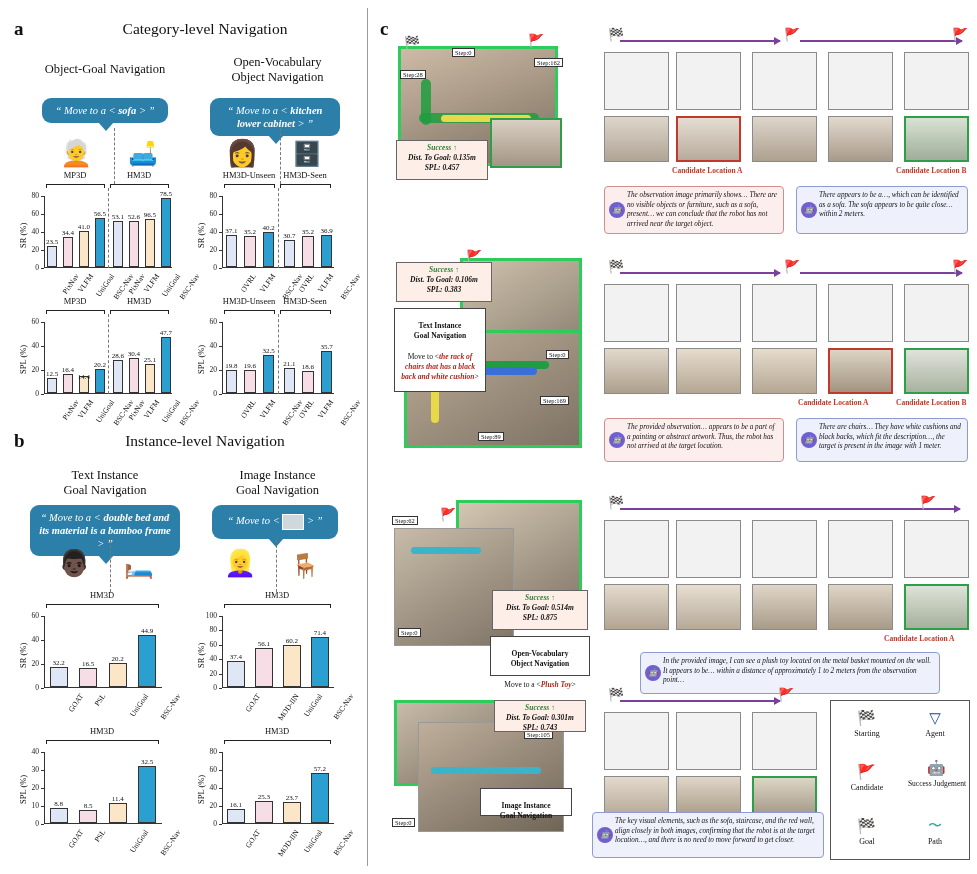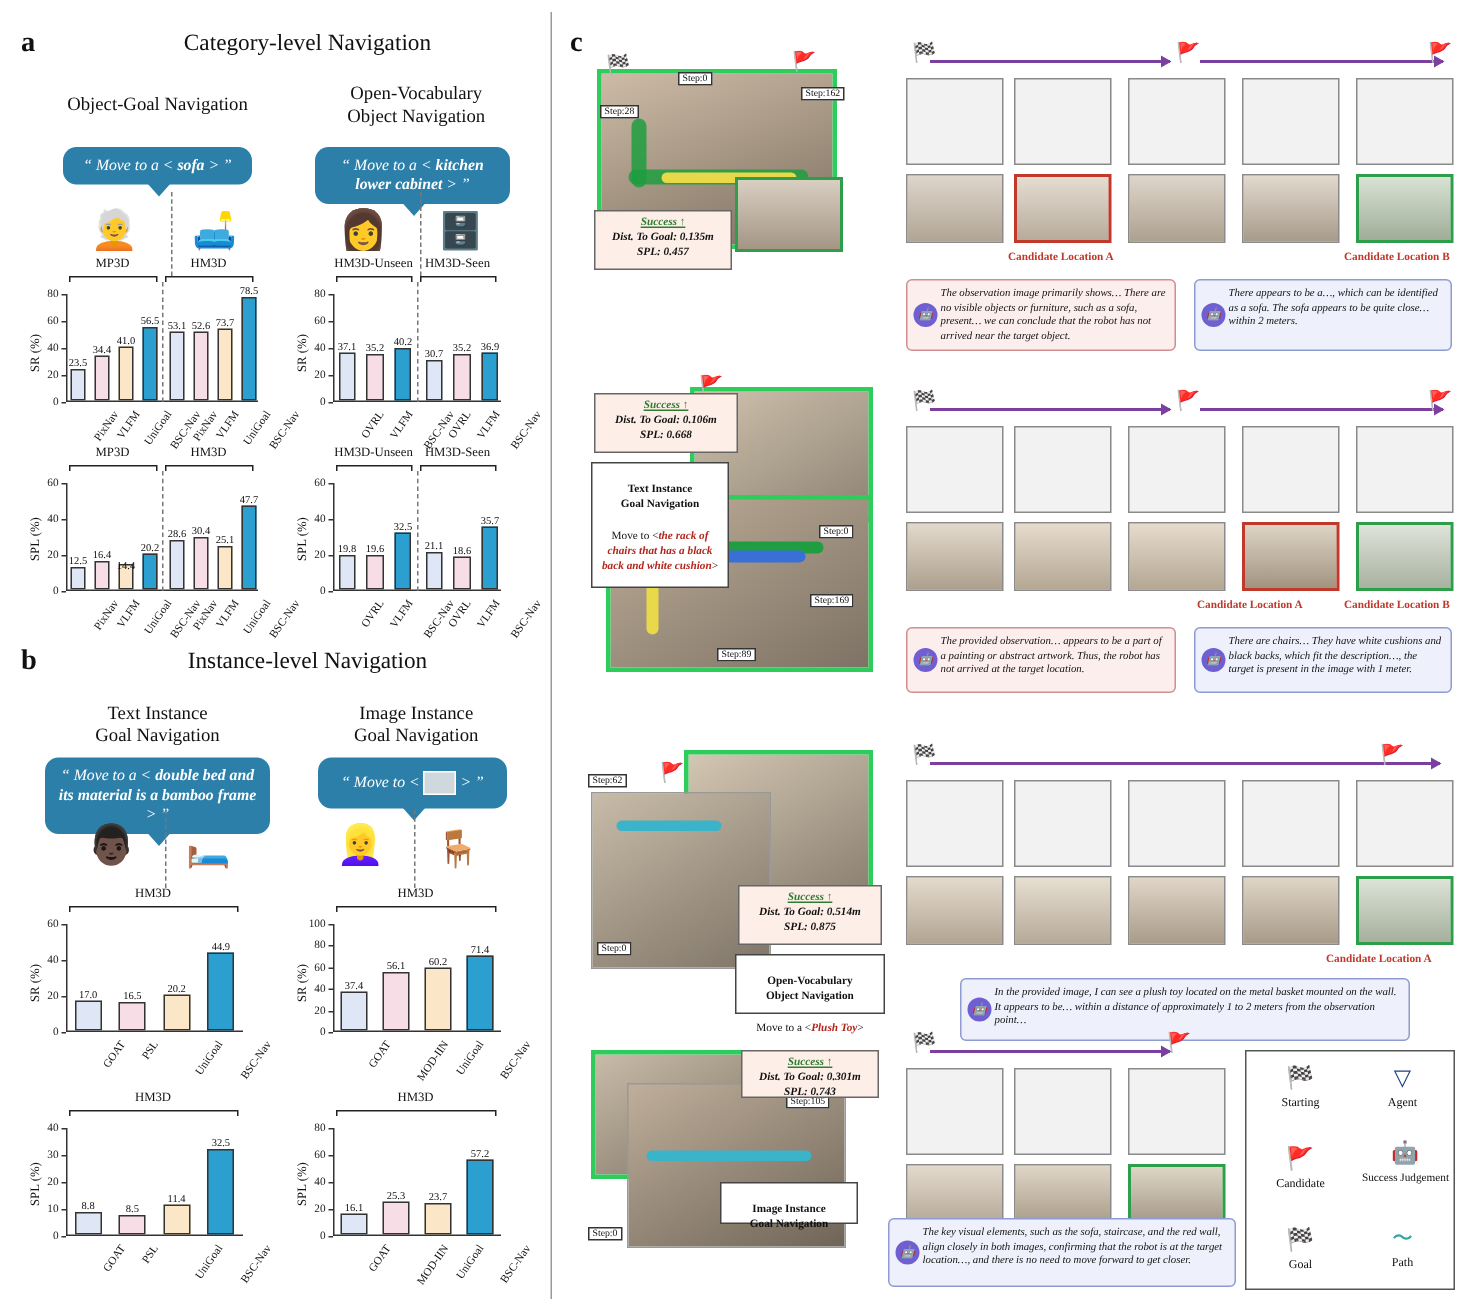--- a/index.html
+++ b/index.html
@@ -30,21 +30,21 @@
   .groupbar{position:absolute;height:1px;background:#222;}
   .groupcap{position:absolute;width:1px;height:4px;background:#222;}
   .dashv{position:absolute;border-left:1px dashed #777;}
 
   
   .thumb{position:absolute;background:#efefef;border:1px solid #999;box-sizing:border-box;overflow:hidden;}
   .map{position:absolute;background:#f2f2f2;border:1px solid #8a8a8a;box-sizing:border-box;overflow:hidden;}
   .viewimg{position:absolute;border:1px solid #8a8a8a;box-sizing:border-box;overflow:hidden;}
   .infobox{position:absolute;background:#fdeee7;border:1px solid #666;box-sizing:border-box;font-size:7.5px;
            text-align:center;padding:2px 3px;line-height:1.3;}
-  .infobox .succ{color:#2e7d32;font-weight:bold;font-style:italic;text-decoration:underline;}
+  .infobox .succ{color:#2e7d32;font-weight:bold;font-style:italic;}
   .whitebox{position:absolute;background:#fff;border:1px solid #444;box-sizing:border-box;font-size:7.5px;
             text-align:center;padding:2px 3px;line-height:1.35;}
   .reason{position:absolute;background:#eef1fb;border:1px solid #8e9bd0;border-radius:4px;box-sizing:border-box;
           font-size:7.2px;font-style:italic;line-height:1.35;padding:4px 5px 4px 22px;}
   .reason.red{background:#fdeeee;border-color:#d08e8e;}
   .avatar{position:absolute;left:4px;top:50%;margin-top:-8px;width:16px;height:16px;border-radius:50%;
           background:#6f5fd0;color:#fff;font-size:8px;display:flex;align-items:center;justify-content:center;}
   .candlab{position:absolute;font-size:7.5px;font-weight:bold;white-space:nowrap;}
   .candlab span{color:#c0392b;}
   .arrowline{position:absolute;height:1.5px;background:#7b3fa0;}
@@ -143,21 +143,21 @@
       <div class="bar" style="left: 51.04px; width: 9.92px; height: 49.4375px; background: rgb(43, 159, 208);"></div>
       <div class="barval" style="left: 47.04px; width: 17.92px; top: 13.5625px;">56.5</div>
       <div class="xlab" style="left: 55px; top: 76px;">BSC-Nav</div>
       <div class="bar" style="left: 69.04px; width: 9.92px; height: 46.4625px; background: rgb(223, 230, 245);"></div>
       <div class="barval" style="left: 65.04px; width: 17.92px; top: 16.5375px;">53.1</div>
       <div class="xlab" style="left: 73px; top: 76px;">PixNav</div>
       <div class="bar" style="left: 85.04px; width: 9.92px; height: 46.025px; background: rgb(247, 221, 230);"></div>
       <div class="barval" style="left: 81.04px; width: 17.92px; top: 16.975px;">52.6</div>
       <div class="xlab" style="left: 89px; top: 76px;">VLFM</div>
       <div class="bar" style="left: 101.04px; width: 9.92px; height: 47.6875px; background: rgb(252, 230, 200);"></div>
-      <div class="barval" style="left: 97.04px; width: 17.92px; top: 15.3125px;">73.7</div>
+      <div class="barval" style="left: 97.04px; width: 17.92px; top: 15.3125px;">96.5</div>
       <div class="xlab" style="left: 105px; top: 76px;">UniGoal</div>
       <div class="bar" style="left: 117.04px; width: 9.92px; height: 68.6875px; background: rgb(43, 159, 208);"></div>
       <div class="barval" style="left: 113.04px; width: 17.92px; top: -5.6875px;">78.5</div>
       <div class="xlab" style="left: 121px; top: 76px;">BSC-Nav</div>
       <div class="groupbar" style="left: 2px; width: 58px; top: -12px;"></div>
       <div class="groupcap" style="left: 2px; top: -12px;"></div>
       <div class="groupcap" style="left: 60px; top: -12px;"></div>
       <div class="grouplab" style="left: -8px; width: 78px; top: -26px;">MP3D</div>
       <div class="groupbar" style="left: 66px; width: 58px; top: -12px;"></div>
       <div class="groupcap" style="left: 66px; top: -12px;"></div>
@@ -300,21 +300,21 @@
       <div class="ylab" style="left: -26px; top: 52px;">SR (%)</div>
       <div class="tickline" style="left: -3px; top: 72px;"></div>
       <div class="ytick" style="left: -21px; top: 67px;">0</div>
       <div class="tickline" style="left: -3px; top: 48px;"></div>
       <div class="ytick" style="left: -21px; top: 43px;">20</div>
       <div class="tickline" style="left: -3px; top: 24px;"></div>
       <div class="ytick" style="left: -21px; top: 19px;">40</div>
       <div class="tickline" style="left: -3px; top: 0px;"></div>
       <div class="ytick" style="left: -21px; top: -5px;">60</div>
       <div class="bar" style="left: 5.605px; width: 18.29px; height: 19.8333px; background: rgb(223, 230, 245);"></div>
-      <div class="barval" style="left: 1.605px; width: 26.29px; top: 43.1667px;">17.0</div>
+      <div class="barval" style="left: 1.605px; width: 26.29px; top: 43.1667px;">32.2</div>
       <div class="xlab" style="left: 13.75px; top: 76px;">GOAT</div>
       <div class="bar" style="left: 35.105px; width: 18.29px; height: 19.25px; background: rgb(247, 221, 230);"></div>
       <div class="barval" style="left: 31.105px; width: 26.29px; top: 43.75px;">16.5</div>
       <div class="xlab" style="left: 43.25px; top: 76px;">PSL</div>
       <div class="bar" style="left: 64.605px; width: 18.29px; height: 23.5667px; background: rgb(252, 230, 200);"></div>
       <div class="barval" style="left: 60.605px; width: 26.29px; top: 39.4333px;">20.2</div>
       <div class="xlab" style="left: 72.75px; top: 76px;">UniGoal</div>
       <div class="bar" style="left: 94.105px; width: 18.29px; height: 52.3833px; background: rgb(43, 159, 208);"></div>
       <div class="barval" style="left: 90.105px; width: 26.29px; top: 10.6167px;">44.9</div>
       <div class="xlab" style="left: 102.25px; top: 76px;">BSC-Nav</div>
@@ -476,21 +476,21 @@
     <div style="position:absolute;left:30px;top:34px;width:100px;height:8px;background:#3b6fd8;border-radius:4px;"></div>
   </div>
   <div class="flag" style="left:466px;top:250px;">🚩</div>
   <div class="steplab" style="left:546px;top:350px;">Step:0</div>
   <div class="steplab" style="left:540px;top:396px;">Step:169</div>
   <div class="steplab" style="left:478px;top:432px;">Step:89</div>
 
   <div class="infobox" style="left:396px;top:262px;width:96px;height:40px;">
     <div class="succ">Success ↑</div>
     <div style="font-style:italic;font-weight:bold;">Dist. To Goal: 0.106m</div>
-    <div style="font-style:italic;font-weight:bold;">SPL: 0.668</div>
+    <div style="font-style:italic;font-weight:bold;">SPL: 0.383</div>
   </div>
   <div class="whitebox" style="left:394px;top:308px;width:92px;height:84px;white-space:pre-line;">
     <div style="font-weight:bold;">Text Instance
 Goal Navigation</div>
     <div><span>Move to &lt;</span><i style="color:#b3261e;font-weight:bold;">the rack of chairs that has a black back and white cushion</i><span>&gt;</span></div>
   </div>
 
   <div class="arrowline" style="left:620px;top:272px;width:160px;"></div>
   <div class="arrowline" style="left:800px;top:272px;width:162px;"></div>
   <div class="flag" style="left:608px;top:260px;">🏁</div>

